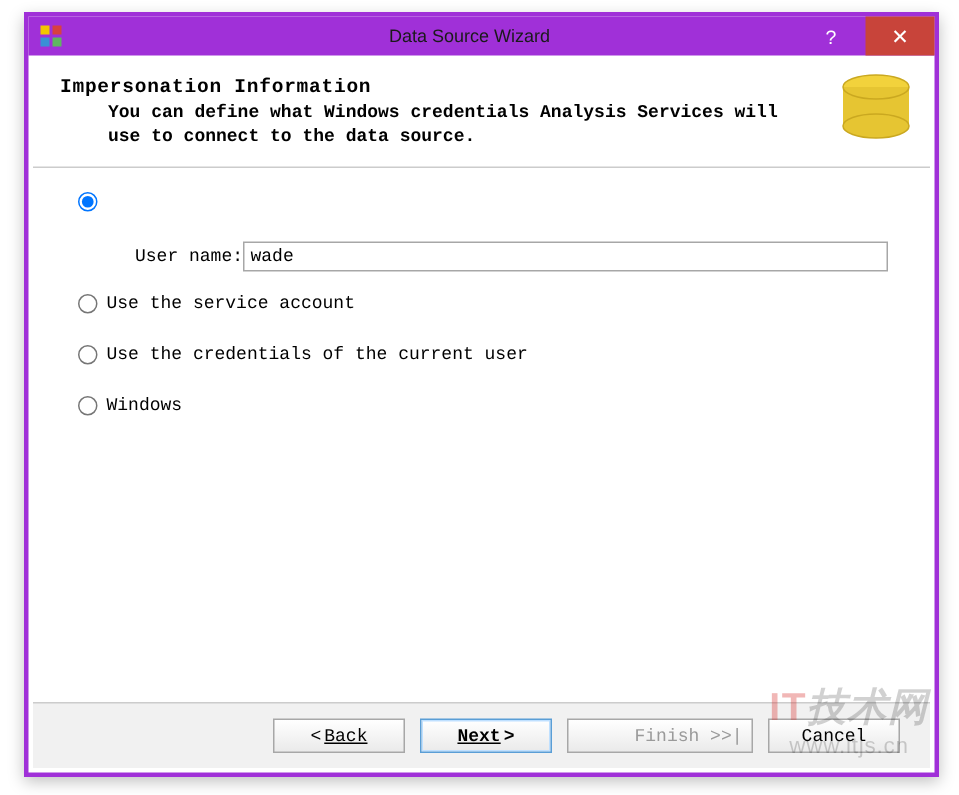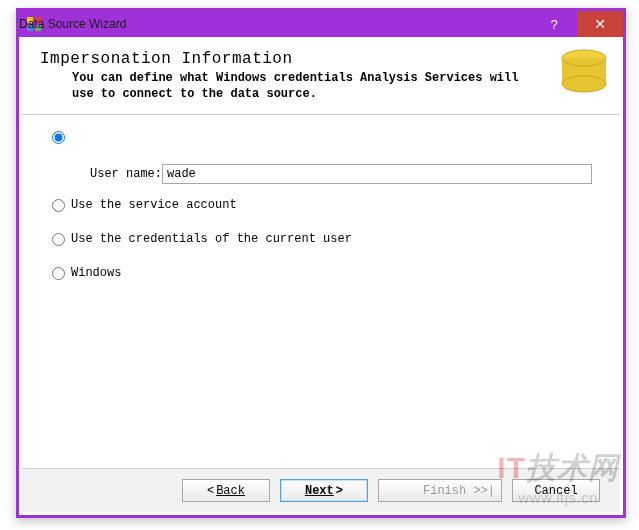--- a/index.html
+++ b/index.html
@@ -31,20 +31,21 @@
 }
 .titlebar .app-icon {
   width: 18px; height: 18px;
   margin-left: 6px;
   position: relative;
 }
 .app-icon svg { display: block; }
 .titlebar .title {
   position: absolute;
   left: 0; right: 16px;
+  text-align: center;
   font-family: "Segoe UI", Tahoma, sans-serif;
   font-size: 12px;
   color: #1a1a1a;
   pointer-events: none;
 }
 .win-buttons {
   margin-left: auto;
   display: flex;
   height: 100%;
 }
@@ -71,22 +72,22 @@
 }
 .header {
   background: #fff;
   border-bottom: 1px solid #ccc;
   padding: 10px 14px 12px 18px;
   display: flex;
   position: relative;
 }
 .header-text { flex: 1; padding-right: 80px; }
 .hdr-title {
-  font-weight: normal;
-  font-size: 16px;
+  font-weight: bold;
+  font-size: 13px;
   letter-spacing: .5px;
   margin: 0 0 2px 0;
 }
 .hdr-desc {
   font-size: 12px;
   line-height: 1.35;
   margin-left: 32px;
   font-weight: bold;
 }
 .hdr-icon {
@@ -160,21 +161,21 @@
 .wiz-btn.disabled { color: #9a9a9a; padding-left: 44px; }
 .wiz-btn .accel { text-decoration: underline; }
 .watermark {
   position: absolute;
   right: 20px; bottom: 24px;
   font-family: Arial, sans-serif;
   text-align: right;
   color: rgba(0,0,0,.18);
   pointer-events: none;
 }
-.watermark .row1 { font-size: 30px; font-style: italic; font-weight: bold; letter-spacing: 1px; }
+.watermark .row1 { font-size: 26px; font-style: italic; font-weight: bold; letter-spacing: 1px; }
 .watermark .row1 b { color: rgba(215,50,45,.35); font-style: normal; }
 .watermark .row2 { font-size: 15px; letter-spacing: .5px; text-align: center; }
 </style>
 </head>
 <body>
 
 <div class="outer-frame">
 
   <div class="titlebar">
     <span class="app-icon">

